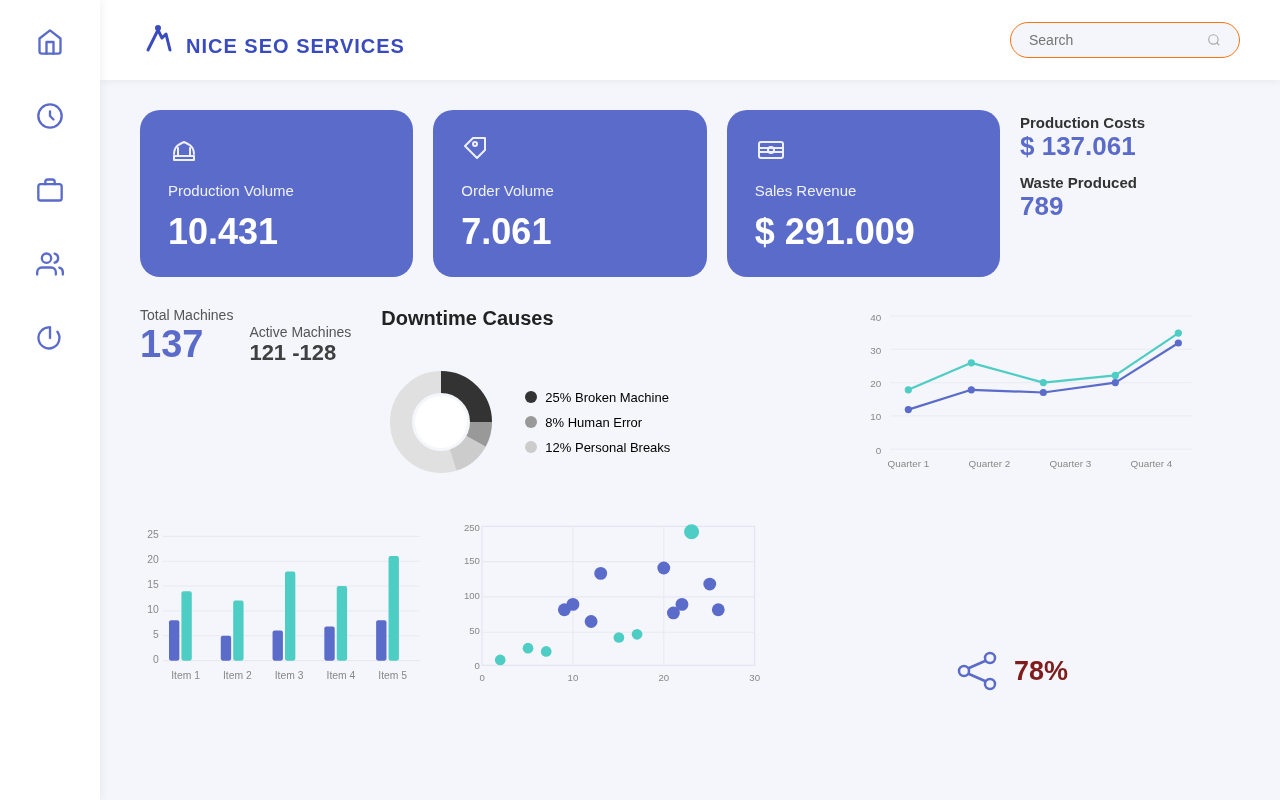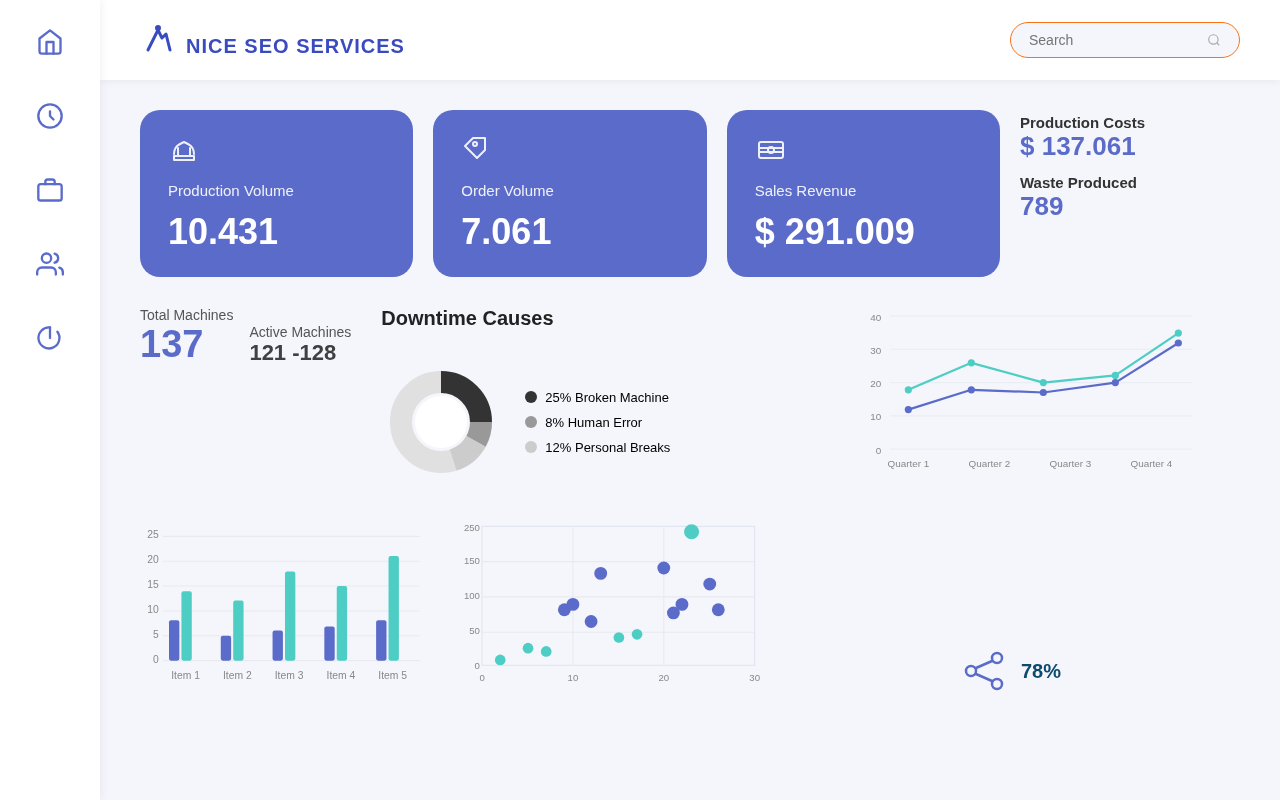--- a/index.html
+++ b/index.html
@@ -161,21 +161,21 @@
       display: flex;
       gap: 20px;
       align-items: flex-end;
     }
 
     .bar-chart-panel { flex: 1; max-width: 290px; }
     .scatter-panel { flex: 1; max-width: 310px; }
     .metrics-panel { flex: 1; display: flex; gap: 20px; align-items: center; justify-content: center; }
 
     .metric-item { display: flex; align-items: center; gap: 12px; }
-    .metric-value { font-size: 20px; font-weight: 700; color: #0c4a6e; }
+    .metric-value { font-size: 27px; font-weight: 700; color: #7f1d1d; }
 
     .chart-axis-label { font-size: 11px; fill: #888; }
   </style>
 </head>
 <body>
 
 <div class="sidebar">
   <div class="sidebar-icon">
     <svg viewBox="0 0 24 24" fill="none" stroke="currentColor" stroke-width="2" stroke-linecap="round" stroke-linejoin="round">
       <path d="M3 9l9-7 9 7v11a2 2 0 01-2 2H5a2 2 0 01-2-2z"></path>

